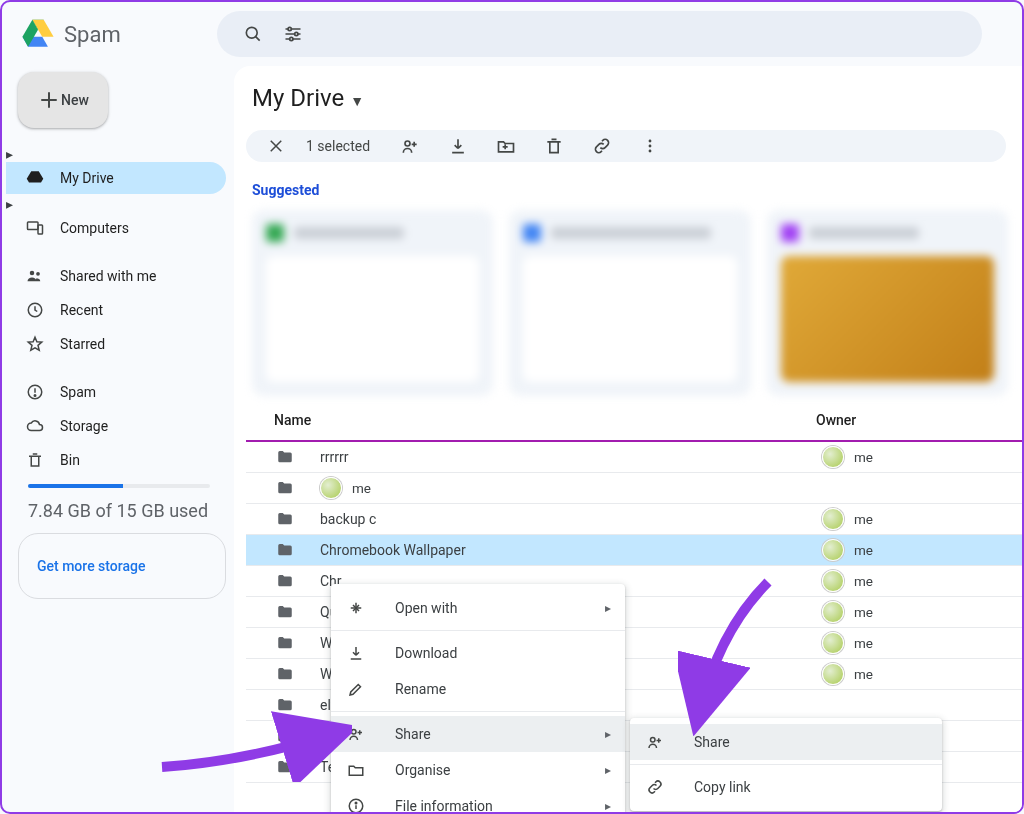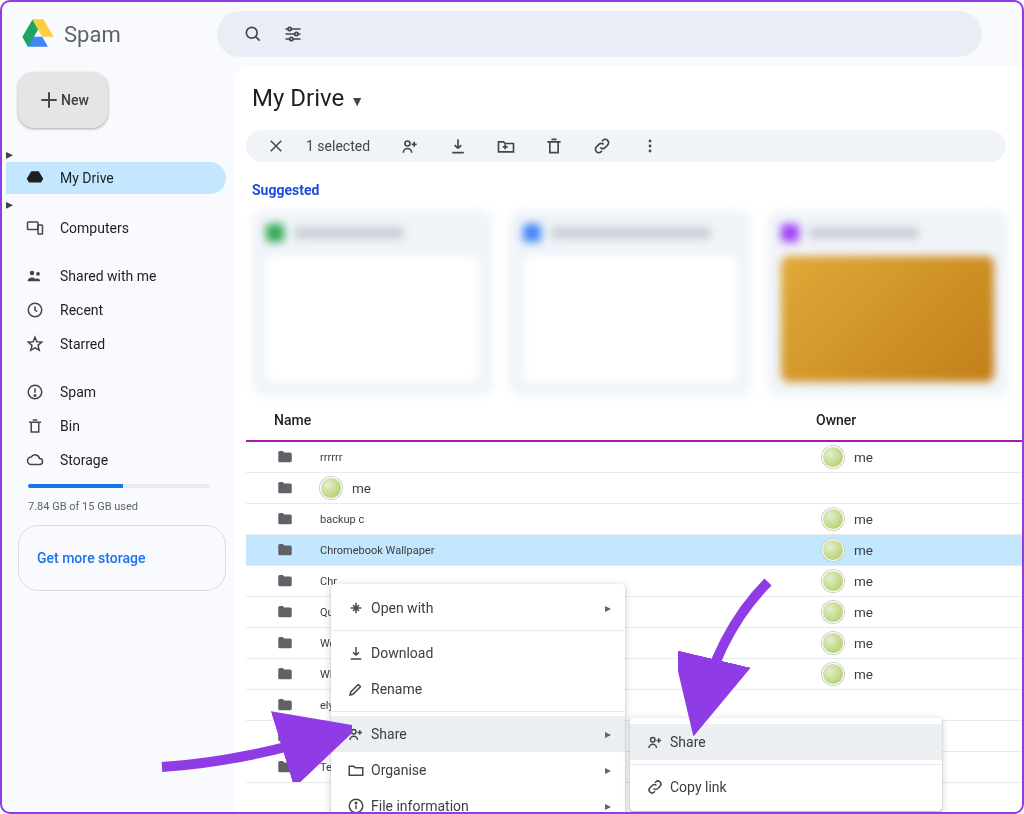--- a/index.html
+++ b/index.html
@@ -87,21 +87,21 @@
   .nav-item.active { background: #c2e7ff; }
   .nav-item-wrap { position: relative; }
   .nav-section-gap { height: 12px; }
   .storage-bar {
     margin: 6px 16px 6px 22px;
     height: 4px; background: #e8eaed; border-radius: 2px;
     overflow: hidden;
   }
   .storage-bar > div { height: 100%; background: #1a73e8; width: 52%; }
   .storage-text {
-    font-size: 11px; color: #5f6368;
+    font-size: 18px; color: #5f6368;
     margin: 4px 0 10px 22px;
   }
   .get-storage {
     margin-left: 12px;
     display:inline-block;
     border:1px solid #dadce0;
     color:#1a73e8; font-weight:500;
     padding:24px 18px; border-radius:20px;
     font-size:14px;
   }
@@ -155,34 +155,34 @@
   .file-head .col-name{ flex:1; }
   .file-head .col-owner{ width:200px; }
   .file-row {
     display:flex; align-items:center;
     height:31px;
     border-bottom:1px solid #e8eaed;
     padding-left: 28px;
   }
   .file-row.selected { background:#c2e7ff; }
   .file-row .fi { width:46px; display:inline-flex; color:#5f6368; padding-left:2px; }
-  .file-row .fname { flex:1; font-size:11px; color:#3c4043; white-space:nowrap; overflow:hidden; text-overflow:ellipsis;}
+  .file-row .fname { flex:1; font-size:14px; color:#3c4043; white-space:nowrap; overflow:hidden; text-overflow:ellipsis;}
   .file-row .owner { width:200px; display:flex; align-items:center; gap:10px; font-size:13.5px; color:#3c4043;}
   .avatar { width:22px;height:22px;border-radius:50%; background: radial-gradient(circle at 35% 35%, #e3eed1, #a9ca4f); border:1px solid #fff; box-shadow:0 0 0 1px #ccc; display:inline-block;}
   
   .ctx {
     position:absolute;
     background:#fff;
     border-radius:4px;
     box-shadow:0 2px 6px 2px rgba(60,64,67,.15), 0 1px 2px rgba(60,64,67,.3);
     width:294px;
     padding:6px 0;
   }
   .ctx-item {
-    display:flex; align-items:center; gap:4px;
+    display:flex; align-items:center; gap:28px;
     padding: 9px 16px;
     font-size:14px; color:#3c4043;
     position:relative;
   }
   .ctx-item:hover, .ctx-item.hov { background:#eceff1; }
   .ctx-item .mi { width:20px; display:inline-flex; color:#444746; }
   .ctx-item .sub { position:absolute; right:14px; color:#5f6368; font-size:12px; }
   .ctx2 {
     position:absolute;
     background:#fff;
@@ -286,29 +286,29 @@
     <div class="nav-item">
       <svg width="18" height="18" viewBox="0 0 24 24" fill="none" stroke="#444746" stroke-width="2">
           <circle cx="12" cy="12" r="9"></circle>
           <path d="M12 7v6"></path>
           <circle cx="12" cy="16.5" r="1" fill="#444746"></circle>
         </svg>
       <span>Spam</span>
     </div>
     <div class="nav-item">
       <svg width="18" height="18" viewBox="0 0 24 24" fill="none" stroke="#444746" stroke-width="2">
-          <path d="M4 7h16M9 4h6M7 7v13h10V7"></path>
-        </svg>
-      <span>Bin</span>
+          <path d="M7 18a5 5 0 010-10 6 6 0 0111 2 4 4 0 010 8H7z"></path>
+        </svg>
+      <span>Storage</span>
     </div>
     <div class="nav-item">
       <svg width="18" height="18" viewBox="0 0 24 24" fill="none" stroke="#444746" stroke-width="2">
-          <path d="M7 18a5 5 0 010-10 6 6 0 0111 2 4 4 0 010 8H7z"></path>
-        </svg>
-      <span>Storage</span>
+          <path d="M4 7h16M9 4h6M7 7v13h10V7"></path>
+        </svg>
+      <span>Bin</span>
     </div>
 
     <div class="storage-bar">
         <div style="width: 52%;"></div>
       </div>
     <div class="storage-text">7.84 GB of 15 GB used</div>
     <div class="get-storage">Get more storage</div>
   </div>
 
   <div class="main">

